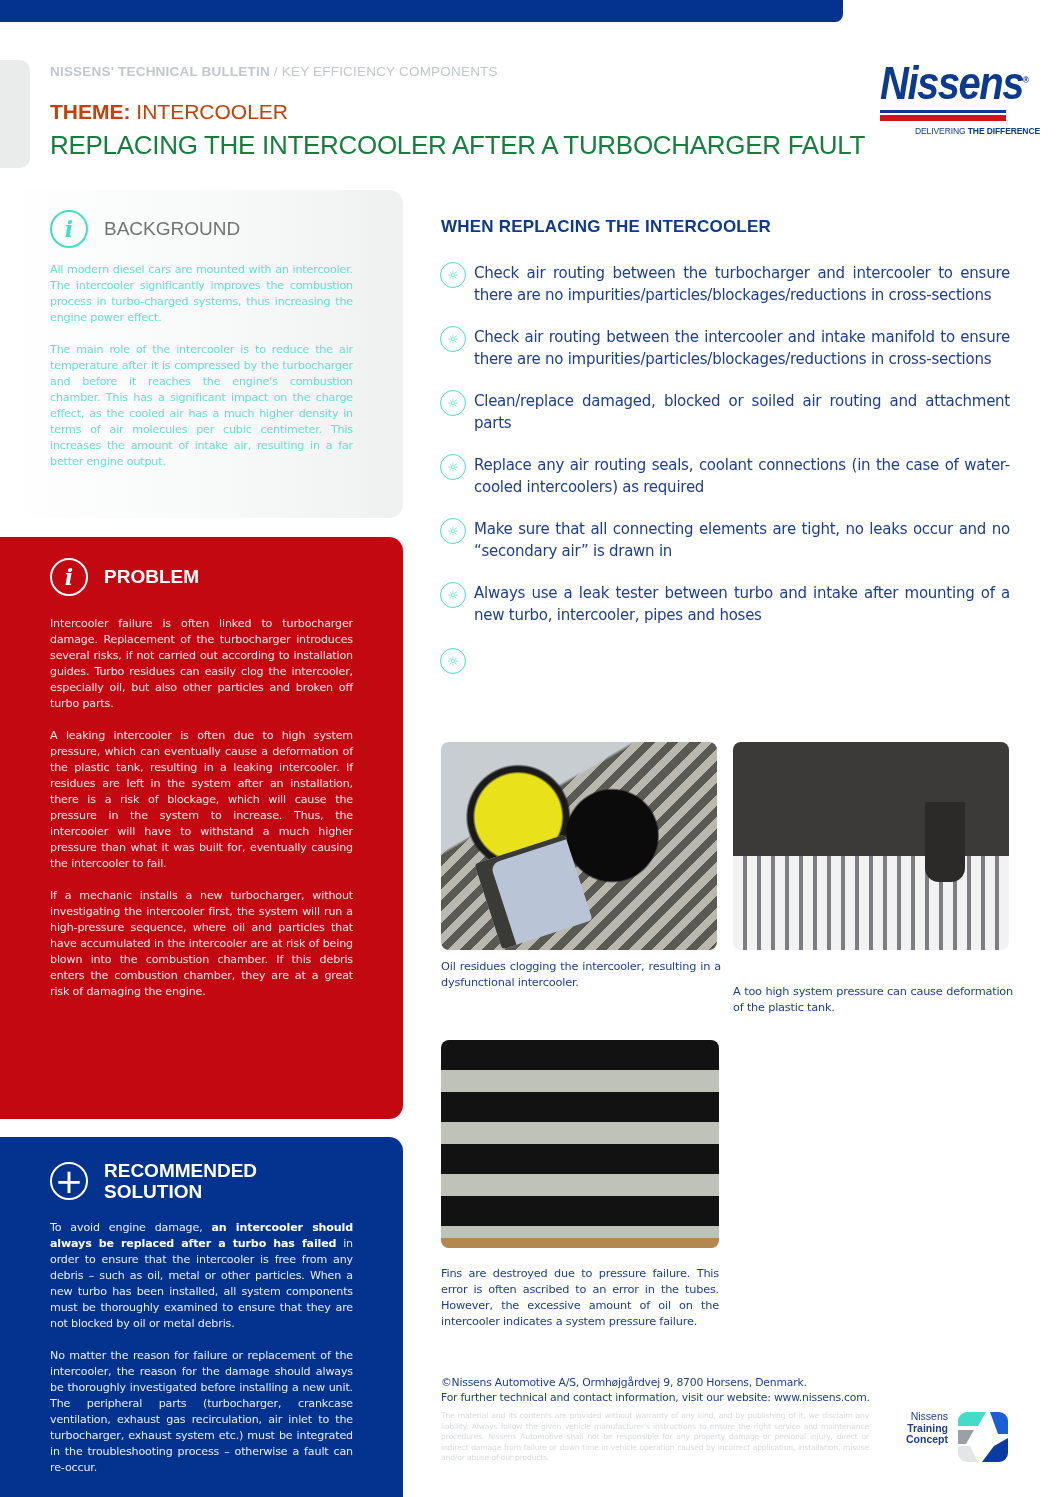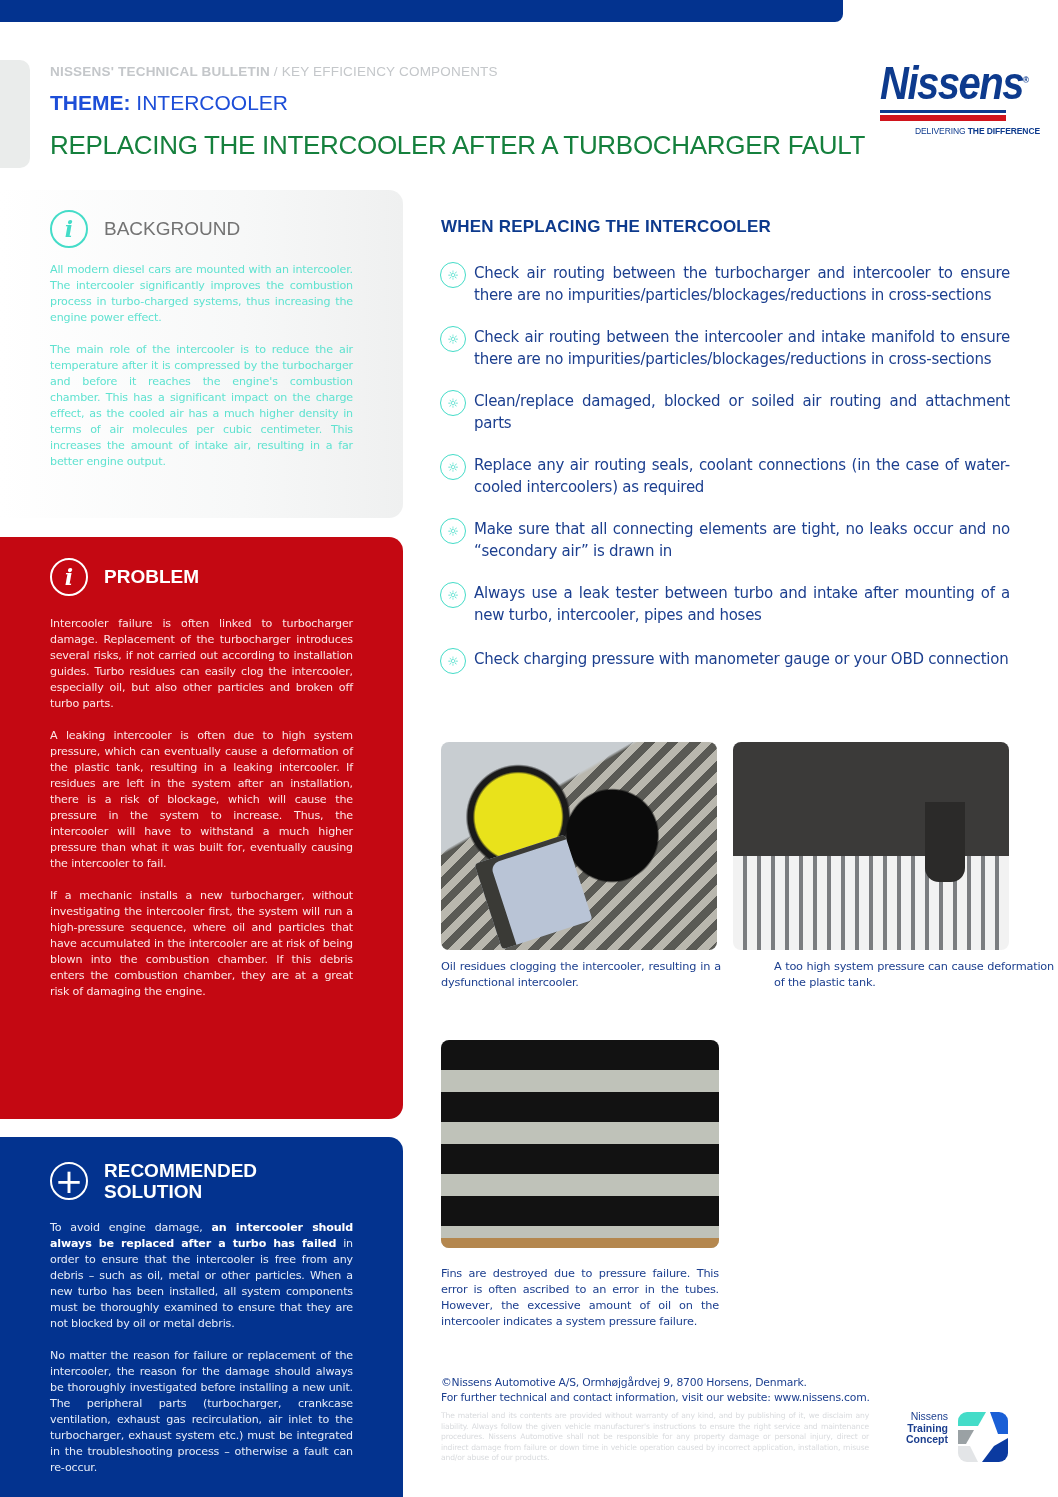--- a/index.html
+++ b/index.html
@@ -4,21 +4,21 @@
 <style>
   * { box-sizing: border-box; margin: 0; padding: 0; }
   html, body { width: 1058px; height: 1497px; background: #ffffff; overflow: hidden; }
   body { position: relative; font-family: "DejaVu Sans", sans-serif; }
 
   .top-bar { position: absolute; left: 0; top: 0; width: 843px; height: 22px; background: #03338f; border-bottom-right-radius: 8px; }
   .left-tab { position: absolute; left: 0; top: 60px; width: 30px; height: 108px; background: #eaeceb; border-top-right-radius: 10px; border-bottom-right-radius: 10px; }
 
   .breadcrumb { position: absolute; left: 50px; top: 64px; font-family: "Liberation Sans", sans-serif; font-size: 13.5px; color: #c4c7ca; letter-spacing: 0.2px; }
   .breadcrumb b { font-weight: 700; }
-  .theme { position: absolute; left: 50px; top: 91px; font-family: "Liberation Sans", sans-serif; font-size: 21px; color: #1d4ed8; }
+  .theme { position: absolute; left: 50px; top: 100px; font-family: "Liberation Sans", sans-serif; font-size: 21px; color: #c2410c; }
   .theme b { font-weight: 700; }
   .title { position: absolute; left: 50px; top: 130px; font-family: "Liberation Sans", sans-serif; font-size: 26px; color: #15803d; letter-spacing: -0.3px; }
 
   .logo { position: absolute; left: 880px; top: 64px; width: 130px; }
   .logo-word { font-family: "Liberation Sans", sans-serif; font-style: italic; font-weight: 700; font-size: 40px; color: #0d3a8d; letter-spacing: -1.5px; line-height: 40px; transform: scaleY(1.15); transform-origin: left bottom; }
   .logo-line-blue { height: 3px; background: #0d3a8d; margin-top: 4px; width: 126px; }
   .logo-line-red { height: 6px; background: #d0141c; margin-top: 2px; width: 126px; }
   .logo-tag { font-family: "Liberation Sans", sans-serif; font-size: 8.5px; color: #0d3a8d; margin-top: 5px; letter-spacing: -0.1px; white-space: nowrap; padding-left: 35px; }
   .logo-tag b { font-weight: 700; }
 
@@ -68,21 +68,21 @@
       repeating-linear-gradient(90deg, #f2f2f2 0 10px, #7b7d80 10px 14px);
   }
   .photo2::after { content: ""; position: absolute; left: 192px; top: 60px; width: 40px; height: 80px; background: #2b2a29; border-radius: 0 0 14px 14px; }
   .photo3 { left: 441px; top: 1040px; width: 278px; height: 208px; background:
       repeating-linear-gradient(180deg, #121212 0 30px, #bfc2b9 30px 52px);
   }
   .photo3::after { content: ""; position: absolute; left: 0; bottom: 0; width: 100%; height: 10px; background: #b4874e; }
 
   .caption { position: absolute; font-family: "DejaVu Sans", sans-serif; font-size: 11.3px; line-height: 16px; color: #1c3f8f; letter-spacing: -0.2px; }
   .cap1 { left: 441px; top: 959px; width: 280px; text-align: justify; }
-  .cap2 { left: 733px; top: 959px; width: 280px; text-align: justify; margin-left: 41px; }
+  .cap2 { left: 733px; top: 984px; width: 280px; text-align: justify; }
   .cap3 { left: 441px; top: 1266px; width: 278px; text-align: justify; }
 
   .footer-copy { position: absolute; left: 441px; top: 1375px; font-family: "DejaVu Sans", sans-serif; font-size: 10.8px; line-height: 15px; color: #1c3f8f; letter-spacing: -0.2px; }
   .footer-disclaimer { position: absolute; left: 441px; top: 1411px; width: 428px; font-family: "DejaVu Sans", sans-serif; font-size: 7.6px; line-height: 10.5px; color: #d9dbde; text-align: justify; letter-spacing: -0.15px; }
 
   .training { position: absolute; left: 900px; top: 1411px; text-align: right; font-family: "Liberation Sans", sans-serif; font-size: 10.5px; line-height: 11.5px; color: #1c3f8f; width: 48px; }
   .training b { font-weight: 700; }
   .training-logo { position: absolute; left: 958px; top: 1412px; width: 50px; height: 50px; border-radius: 9px; overflow: hidden; background: #ffffff; }
 </style>
 </head>
@@ -161,21 +161,20 @@
   <div class="step" style="margin-bottom:20px;">
     <span class="bulb">☼</span>
     <span class="step-text">Make sure that all connecting elements are tight, no leaks occur and no “secondary air” is drawn in</span>
   </div>
   <div class="step" style="margin-bottom:22px;">
     <span class="bulb">☼</span>
     <span class="step-text">Always use a leak tester between turbo and intake after mounting of a new turbo, intercooler, pipes and hoses</span>
   </div>
   <div class="step">
     <span class="bulb">☼</span>
-    <span class="step-text">Check charging pressure with manometer gauge or your OBD connection</span>
   </div>
 </div>
 
 <div class="photo photo1"></div>
 <div class="photo photo2"></div>
 <div class="caption cap1">Oil residues clogging the intercooler, resulting in a dysfunctional intercooler.</div>
 <div class="caption cap2">A too high system pressure can cause deformation of the plastic tank.</div>
 <div class="photo photo3"></div>
 <div class="caption cap3">Fins are destroyed due to pressure failure. This error is often ascribed to an error in the tubes. However, the excessive amount of oil on the intercooler indicates a system pressure failure.</div>
 

